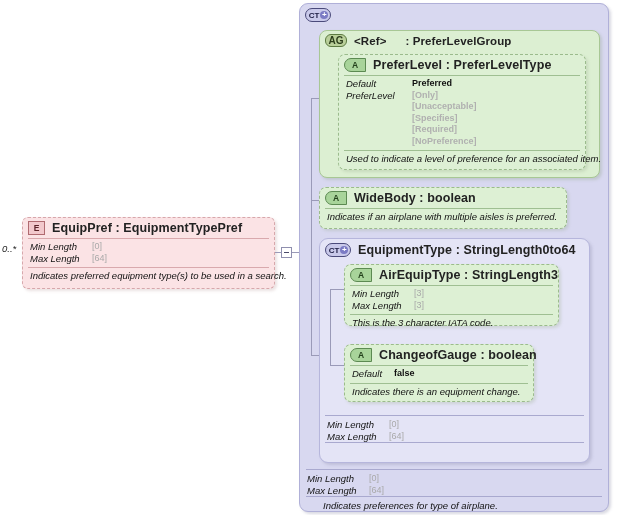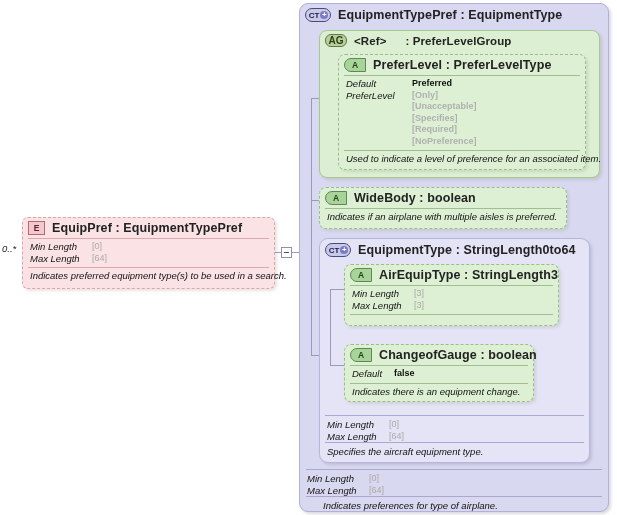--- a/index.html
+++ b/index.html
@@ -256,21 +256,20 @@
   <div class="toggle" style="left:281px; top:247px;"></div>
   <div class="line h" style="left:292px; top:252px; width:22px;"></div>
 
   <div class="node ct-outer" style="left:299px; top:3px; width:310px; height:509px;">
 
     <div class="node-title" style="padding-top:4px;">
       <span class="badge badge-ct">
         <span>CT</span>
           <span class="plus">+</span>
       </span>
-      <span class="title-text">EquipmentTypePref : EquipmentType</span>
     </div>
 
     <div class="line v" style="left:11px; top:185px; height:166px;"></div>
     <div class="line h" style="left:11px; top:94px; width:24px;"></div>
     <div class="line v" style="left:11px; top:94px; height:91px;"></div>
     <div class="line h" style="left:11px; top:196px; width:16px;"></div>
     <div class="line h" style="left:11px; top:351px; width:16px;"></div>
 
     <div class="line v" style="left:35px; top:94px; height:1px;"></div>
 
@@ -340,20 +339,21 @@
           <div class="prop-row">
             <span class="prop-key">Min Length</span>
             <span class="prop-val dim">[3]</span>
           </div>
           <div class="prop-row">
             <span class="prop-key">Max Length</span>
             <span class="prop-val dim">[3]</span>
           </div>
         </div>
         <div class="hr hr-green"></div>
+        <div class="desc">This is the 3 character IATA code.</div>
       </div>
 
       <div class="node attr-box" style="left:24px; top:105px; width:190px; height:58px;">
         <div class="node-title">
           <span class="badge badge-a">A</span>
           <span class="title-text">ChangeofGauge : boolean</span>
         </div>
         <div class="hr hr-green"></div>
         <div class="props">
           <div class="prop-row">
@@ -370,21 +370,20 @@
         <div class="prop-row">
           <span class="prop-key">Min Length</span>
           <span class="prop-val dim">[0]</span>
         </div>
         <div class="prop-row">
           <span class="prop-key">Max Length</span>
           <span class="prop-val dim">[64]</span>
         </div>
       </div>
       <div class="hr hr-purple" style="position:absolute; left:5px; top:203px; right:5px; margin:0;"></div>
-      <div class="desc" style="position:absolute; left:0; top:205px;">Specifies the aircraft equipment type.</div>
     </div>
 
     <div class="hr hr-purple" style="position:absolute; left:6px; top:465px; right:6px; margin:0;"></div>
     <div class="props" style="position:absolute; left:0; top:467px;">
       <div class="prop-row">
         <span class="prop-key">Min Length</span>
         <span class="prop-val dim">[0]</span>
       </div>
       <div class="prop-row">
         <span class="prop-key">Max Length</span>

